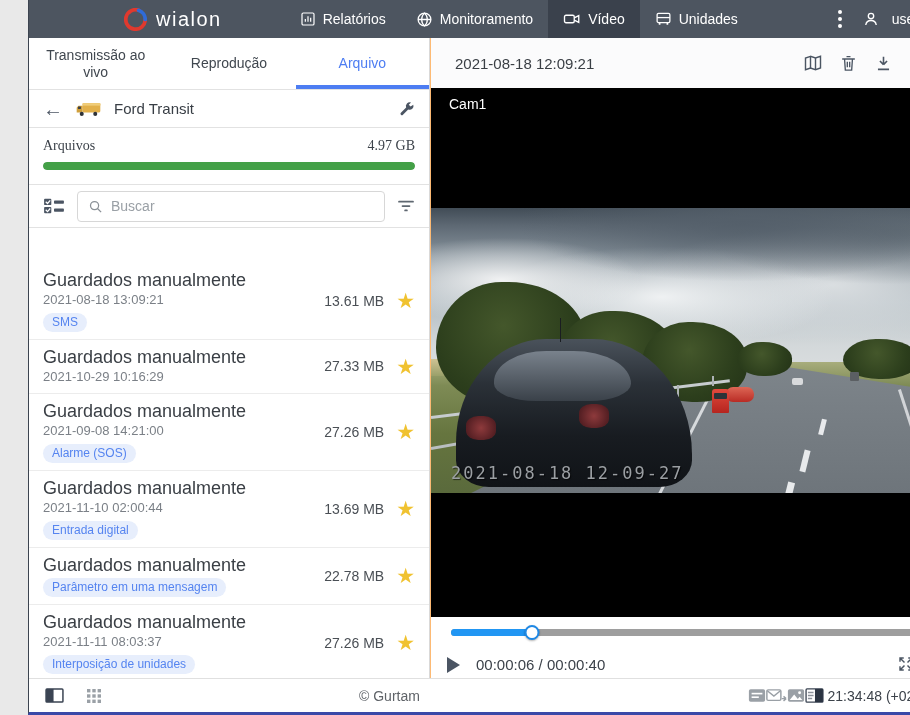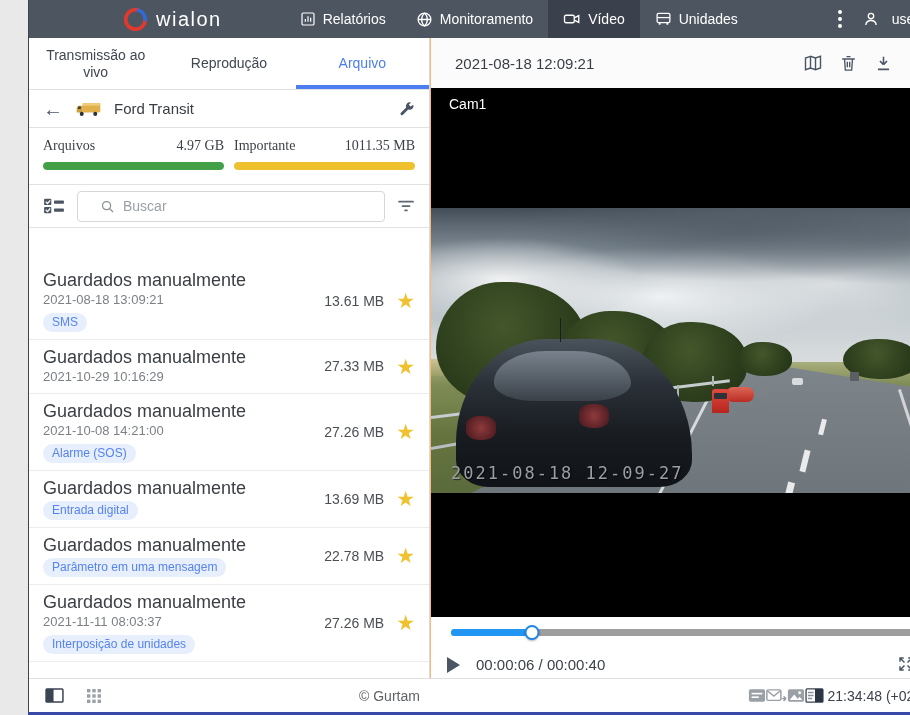--- a/index.html
+++ b/index.html
@@ -35,21 +35,21 @@
   .unit-name { font-size:15px; color:#383e45; }
   .wrench-btn { margin-left:auto; cursor:pointer; color:#4b5563; }
   
   .storage { display:flex; gap:10px; padding:10px 14px 14px; border-bottom:1px solid #e2e2e2;font-family:Liberation Serif, serif; }
   .storage-col { flex:1; }
   .storage-head { display:flex; justify-content:space-between; font-size:14px; color:#3c424a; margin-bottom:8px; }
   .storage-bar { height:8px; border-radius:4px; background:#e4e4e4; overflow:hidden; }
   .storage-fill { height:100%; border-radius:4px; width:100%; }
   
   .search-row { display:flex; align-items:center; gap:12px; padding:6px 14px; height:43px; border-bottom:1px solid #e2e2e2; }
-  .search-box { flex:1; display:flex; align-items:center; gap:8px; border:1px solid #d7d7d7; border-radius:4px; height:31px; padding:0 22px; }
+  .search-box { flex:1; display:flex; align-items:center; gap:8px; border:1px solid #d7d7d7; border-radius:4px; height:31px; padding:0 10px; }
   .search-box input { border:none; outline:none; flex:1; font-size:14px; color:#3c424a; font-family:inherit; }
   .search-box input::placeholder { color:#9aa0a6; }
   .icon-btn { cursor:pointer; color:#4b5563; display:inline-flex; }
   
   .file-list { position:absolute; top:225px; left:0; right:0; bottom:0; overflow:hidden; }
   .file-item { display:flex; align-items:center; padding:6px 14px 7px; border-bottom:1px solid #ececec; cursor:pointer; }
   .file-main { flex:1; min-width:0; }
   .file-title { font-size:18px; color:#3a3f45; line-height:18px; padding-top:2px; }
   .file-date { font-size:13px; color:#7b8087; line-height:18px; margin-top:2px; }
   .file-tag { display:inline-block; margin-top:4px; background:#e7eefc; color:#5584f0; font-size:12px; line-height:15px; padding:2px 9px; border-radius:10px; max-width:290px; white-space:nowrap; }
@@ -223,29 +223,20 @@
     <div class="storage">
       <div class="storage-col">
         <div class="storage-head">
           <span>Arquivos</span>
           <span>4.97 GB</span>
         </div>
         <div class="storage-bar">
             <div class="storage-fill" style="background: rgb(67, 160, 71);"></div>
           </div>
       </div>
-      <div class="storage-col">
-        <div class="storage-head">
-          <span>Importante</span>
-          <span>1011.35 MB</span>
-        </div>
-        <div class="storage-bar">
-            <div class="storage-fill" style="background: rgb(240, 193, 47);"></div>
-          </div>
-      </div>
     </div>
 
     <div class="search-row">
       <span class="icon-btn">
         <svg width="22" height="18" viewBox="0 0 24 20">
           <rect x="1" y="2" width="8" height="7" rx="1" fill="#4b5563"></rect>
           <path d="M2.8 5.2l2 2 3-3.4" stroke="#fff" stroke-width="1.4" fill="none"></path>
           <rect x="12" y="3.8" width="11" height="3.6" rx="0.8" fill="#4b5563"></rect>
           <rect x="1" y="11" width="8" height="7" rx="1" fill="#4b5563"></rect>
           <path d="M2.8 14.2l2 2 3-3.4" stroke="#fff" stroke-width="1.4" fill="none"></path>
@@ -287,30 +278,31 @@
       <div class="file-date">2021-10-29 10:16:29</div>
 
     </div>
     <span class="file-size">27.33 MB</span>
     <span class="file-star">★</span>
   </div>
 
   <div class="file-item">
     <div class="file-main">
       <div class="file-title">Guardados manualmente</div>
-      <div class="file-date">2021-10-08 14:21:00</div>
+      <div class="file-date">2021-09-08 14:21:00</div>
       <span class="file-tag">Alarme (SOS)</span>
     </div>
     <span class="file-size">27.26 MB</span>
     <span class="file-star">★</span>
   </div>
 
   <div class="file-item">
     <div class="file-main">
       <div class="file-title">Guardados manualmente</div>
+      <div class="file-date">2021-11-10 02:00:44</div>
       <span class="file-tag">Entrada digital</span>
     </div>
     <span class="file-size">13.69 MB</span>
     <span class="file-star">★</span>
   </div>
 
   <div class="file-item">
     <div class="file-main">
       <div class="file-title">Guardados manualmente</div>
       <span class="file-tag">Parâmetro em uma mensagem</span>

